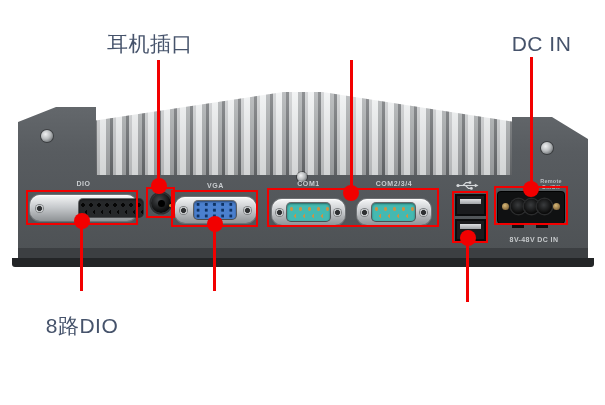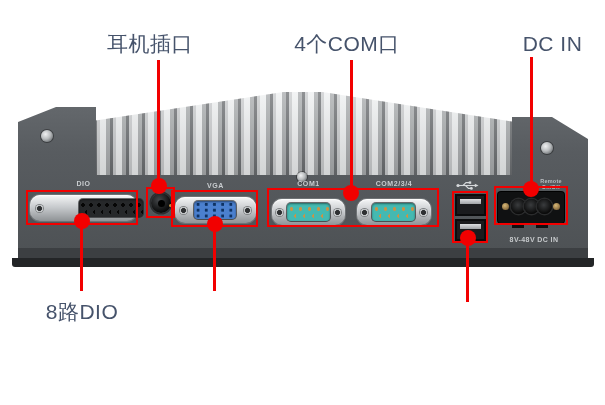--- a/index.html
+++ b/index.html
@@ -174,18 +174,17 @@
   <div class="red-line" style="left:530px;top:57px;height:132px"></div>
   <div class="red-dot" style="left:523px;top:181px"></div>
   <div class="red-dot" style="left:74px;top:213px"></div>
   <div class="red-line" style="left:80px;top:221px;height:70px"></div>
   <div class="red-dot" style="left:207px;top:216px"></div>
   <div class="red-line" style="left:213px;top:224px;height:67px"></div>
   <div class="red-dot" style="left:460px;top:230px"></div>
   <div class="red-line" style="left:466px;top:238px;height:64px"></div>
 
   <div class="callout-label" style="left:100px;top:31px;width:100px">耳机插口</div>
-  <div class="callout-label" style="left:283px;top:31px;width:128px">4个COM口</div>
-  <div class="callout-label" style="left:515px;top:31px;width:75px">DC IN</div>
-  <div class="callout-label" style="left:30px;top:299px;width:104px">8路DIO</div>
+  <div class="callout-label" style="left:504px;top:31px;width:75px">DC IN</div>
+  <div class="callout-label" style="left:30px;top:313px;width:104px">8路DIO</div>
 
 
 </div>
 
 </body></html>

